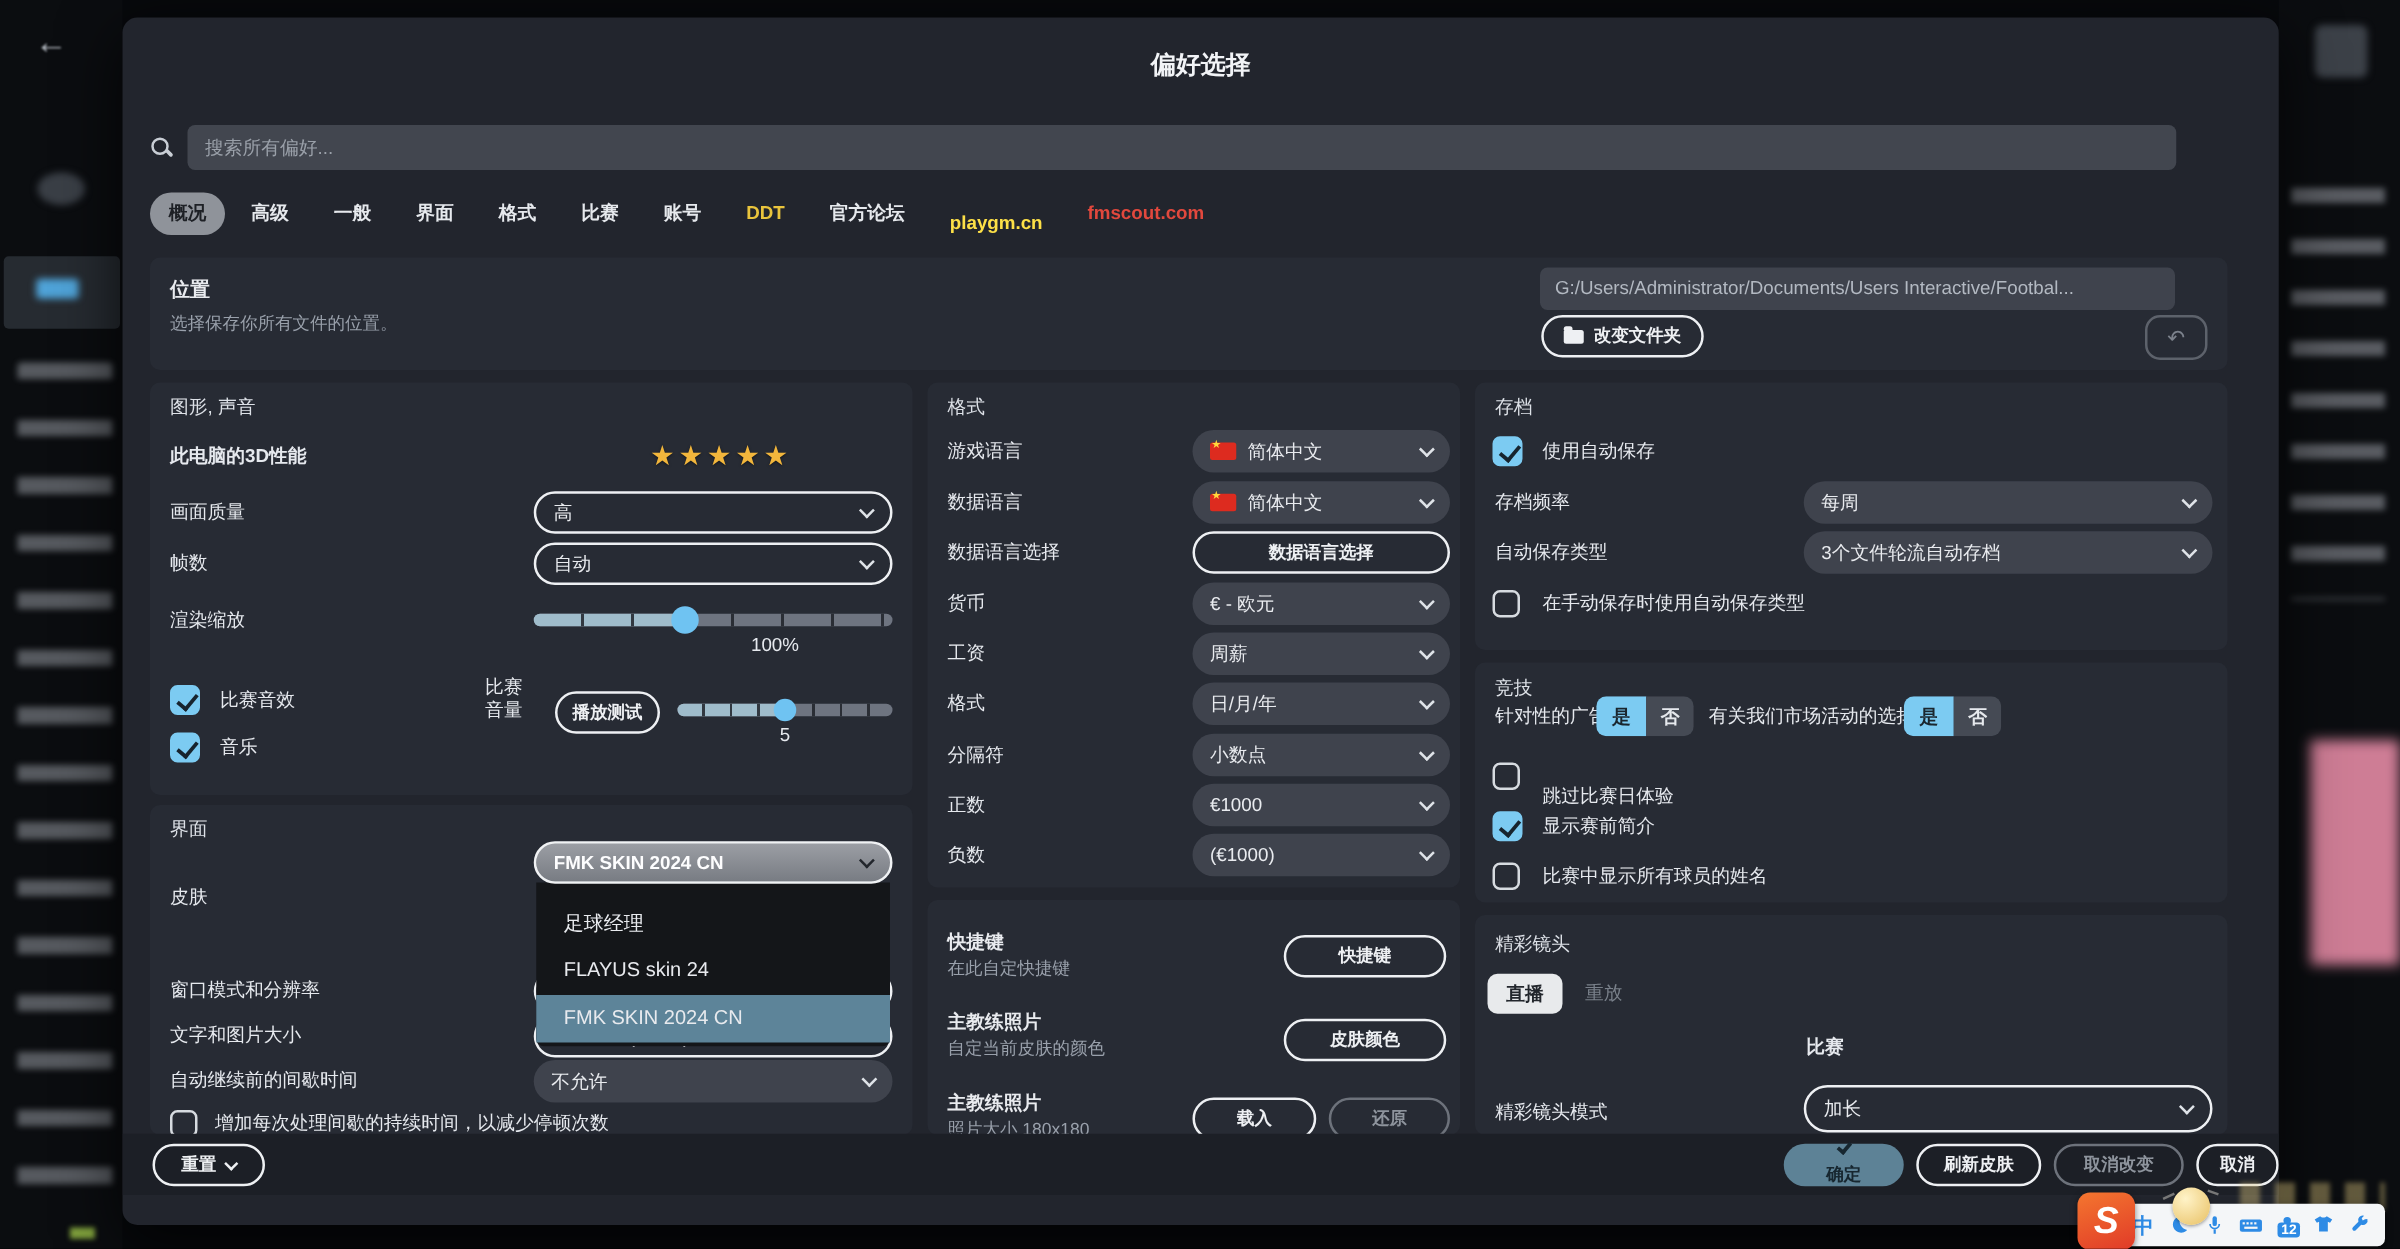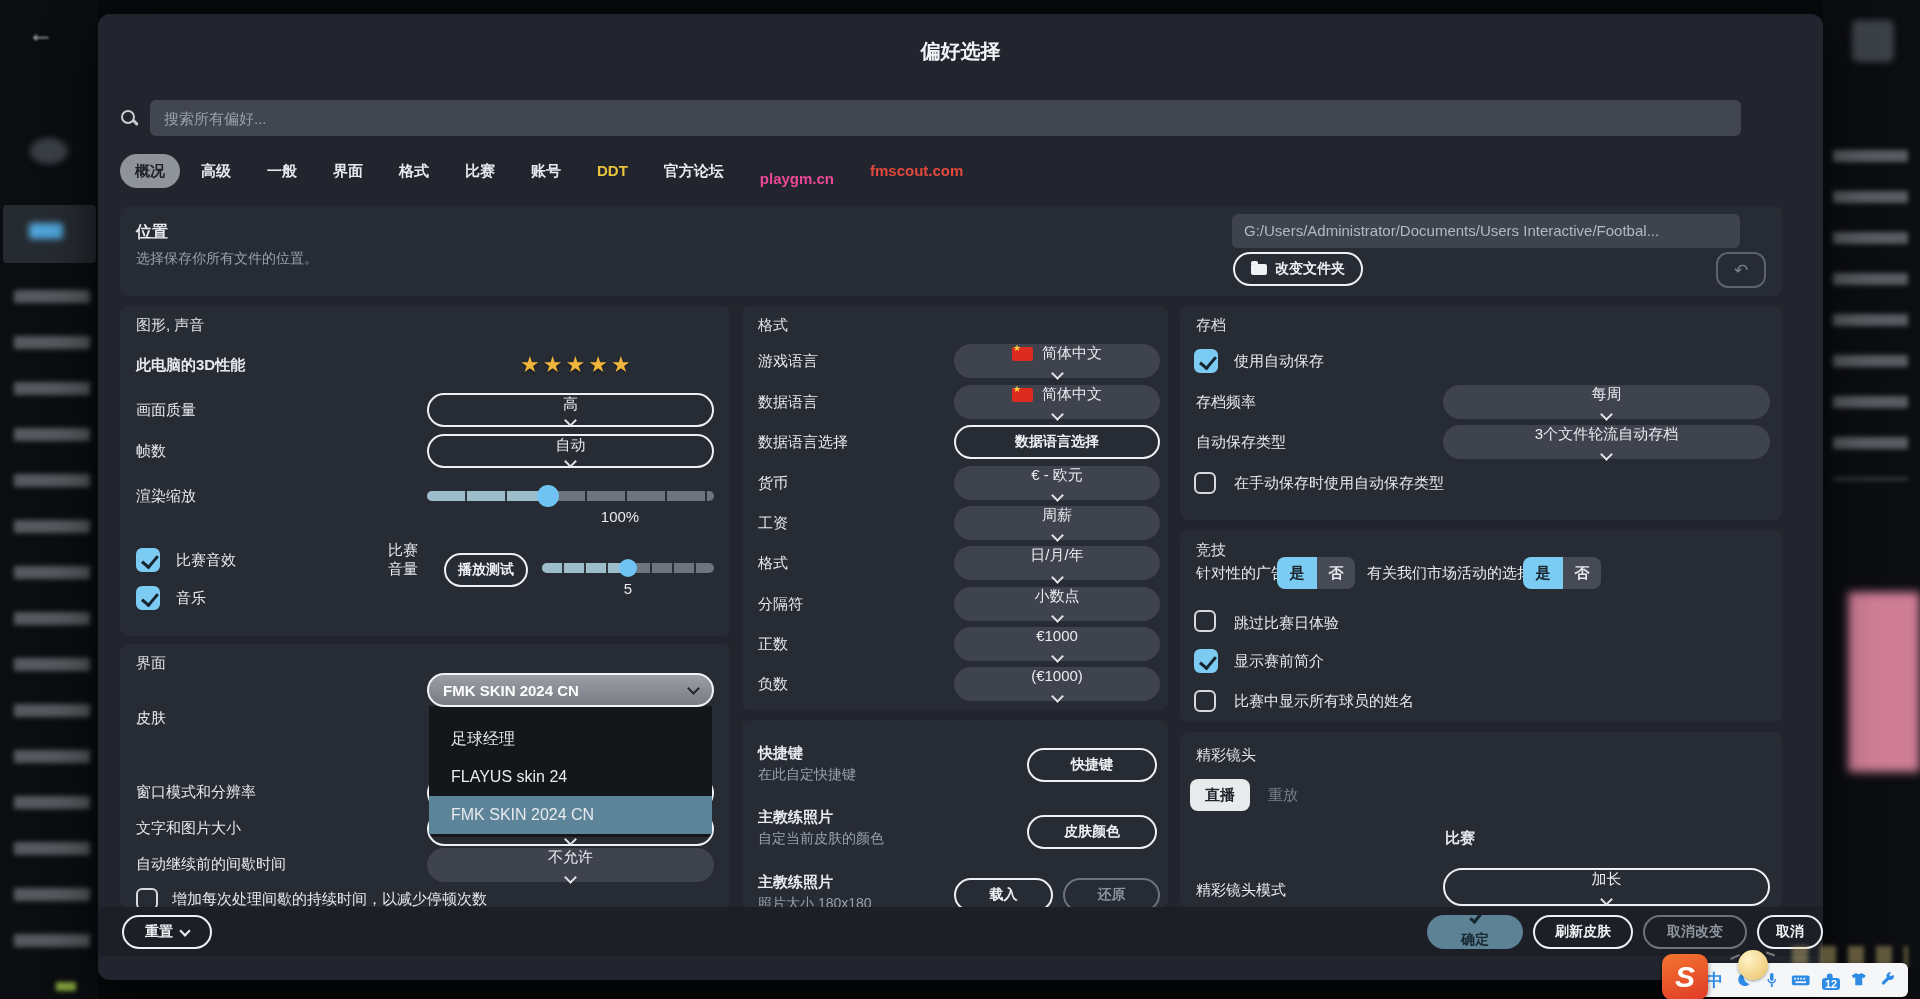--- a/index.html
+++ b/index.html
@@ -33,31 +33,31 @@
   .mag::before { content:""; position:absolute; left:1px; top:1px; width:10px; height:10px; border:2.5px solid #c9ced5; border-radius:50%; }
   .mag::after { content:""; position:absolute; left:12px; top:12px; width:7px; height:2.5px; background:#c9ced5; transform:rotate(45deg); border-radius:2px; }
   .search-input { flex:1; height:36px; background:#42464f; border:none; outline:none; border-radius:6px;
     padding:0 14px; color:#cdd2d9; font-size:15px; font-family:inherit; }
   .search-input::placeholder { color:#9aa0a9; }
 
   .tabs { position:absolute; left:22px; top:140px; height:34px; display:flex; align-items:center; gap:6px; }
   .tab { padding:0 15px; height:34px; line-height:34px; border-radius:17px; font-size:15px; font-weight:600; color:#e6e9ed; cursor:default; }
   .tab.selected { background:#8f939a; color:#1d2025; }
   .tab.ddt { color:#e9c43c; }
-  .tab.blue { color:#ec4899;margin-top:15px; }
+  .tab.blue { color:#fde047;margin-top:15px; }
   .tab.red { color:#e2483d; }
 
   .panel { position:absolute; background:#272b34; border-radius:8px; overflow:hidden; }
   .sec-title { position:absolute; left:16px; font-size:15px; color:#dde1e7; }
   .lbl { position:absolute; left:16px; font-size:15px; color:#e6e9ee; transform:translateY(-50%); white-space:nowrap; }
   .sub { color:#99a0ab; font-size:14px; }
 
   
   .dd { position:absolute; height:34px; background:#3f434d; border-radius:17px; display:flex; align-items:center;
-    justify-content:space-between; padding:0 14px; font-size:15px; color:#e9ebef;flex-direction:column; }
+    justify-content:space-between; padding:0 14px; font-size:15px; color:#e9ebef; }
   .ddw { background:transparent; border:2px solid #eef0f3; }
   .chev { width:9px; height:9px; border-right:2.5px solid #dfe3e8; border-bottom:2.5px solid #dfe3e8; transform:rotate(45deg); margin-top:-4px; flex:0 0 auto; }
   .chev.dark { border-color:#22262c; }
   .btn-o { position:absolute; height:34px; border:2px solid #eef0f3; border-radius:17px; background:transparent;
     color:#eef0f3; font-weight:700; font-size:14px; display:flex; align-items:center; justify-content:center; gap:8px; white-space:nowrap; }
   .btn-dim { border-color:#6d727b; color:#8e949d; }
 
   .cb { position:absolute; width:24px; height:24px; border-radius:6px; border:2px solid #d7dbe0; transform:translateY(-50%); }
   .cb.checked { background:#7ccbf2; border-color:#7ccbf2; }
   .cb.checked::after { content:""; position:absolute; left:7px; top:2px; width:7px; height:13px;
@@ -375,21 +375,21 @@
         <span class="yes">是</span>
         <span class="no">否</span>
       </div>
       <div class="lbl" style="left:187px; top:43px;">有关我们市场活动的选择</div>
       <div class="tgl" style="left:343px; top:43px;">
         <span class="yes">是</span>
         <span class="no">否</span>
       </div>
 
       <div class="cb" style="left:14px; top:91px; width:22px; height:22px;"></div>
-      <div class="cb-lbl" style="left:54px; top:93px;">跳过比赛日体验</div>
+      <div class="cb-lbl" style="left:54px; top:107px;">跳过比赛日体验</div>
       <div class="cb checked" style="left:14px; top:131px;"></div>
       <div class="cb-lbl" style="left:54px; top:131px;">显示赛前简介</div>
       <div class="cb" style="left:14px; top:171px; width:22px; height:22px;"></div>
       <div class="cb-lbl" style="left:54px; top:171px;">比赛中显示所有球员的姓名</div>
     </div>
 
     <div class="panel" style="left:1082px; top:718px; width:602px; height:176px;">
       <div class="sec-title" style="top:14px;">精彩镜头</div>
       <div class="live-btn" style="left:10px; top:47px;">
         <span>直播</span>

